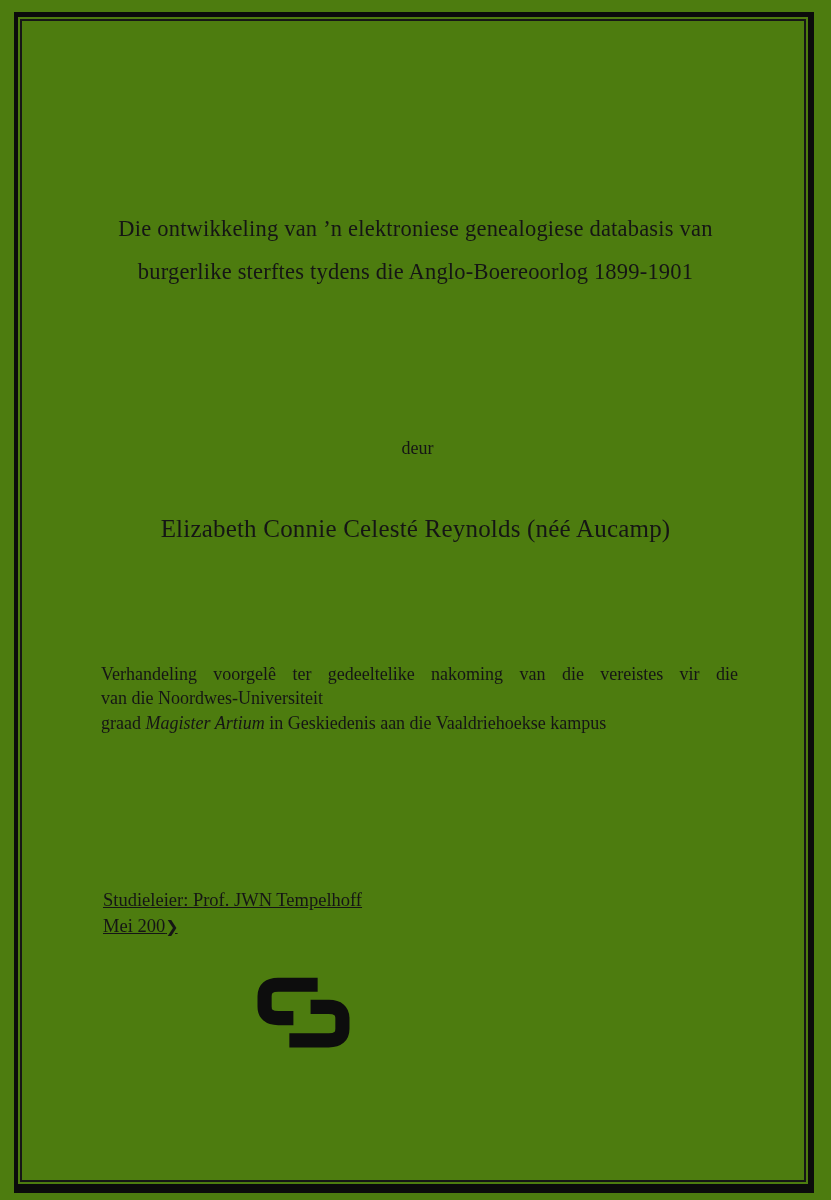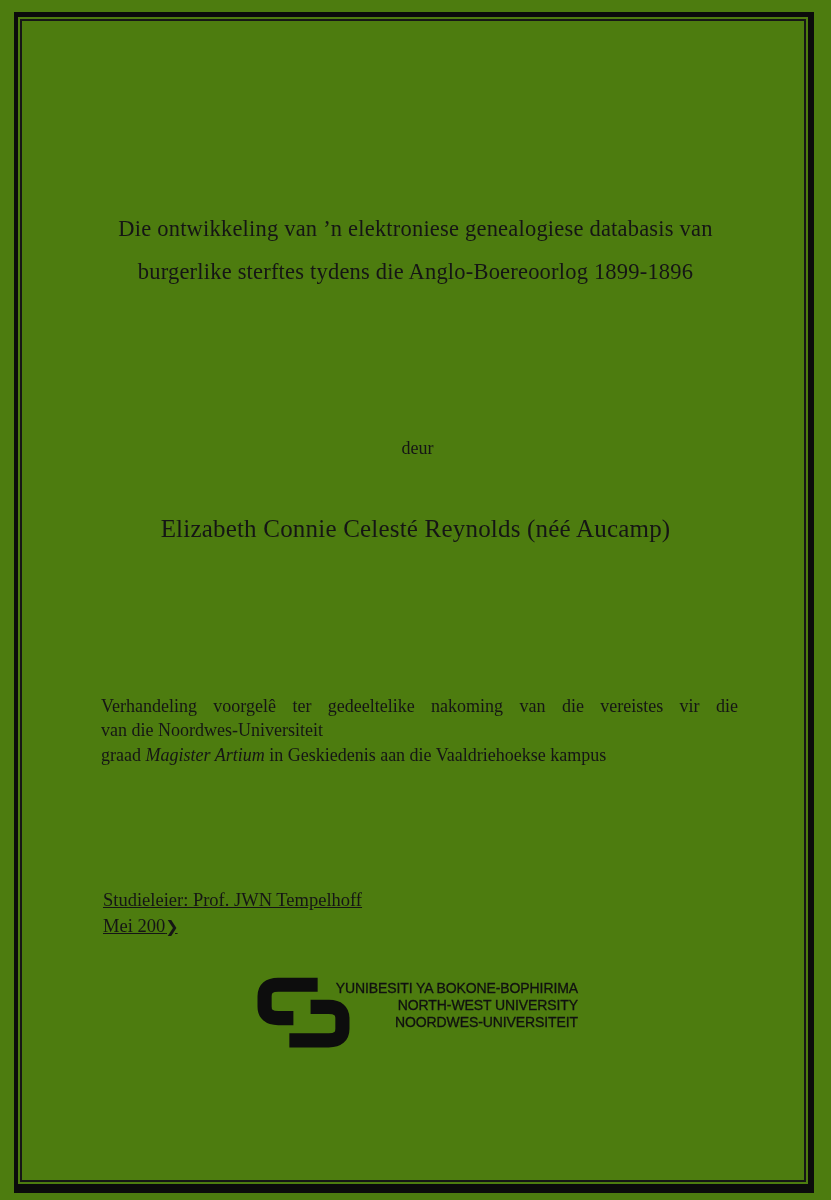--- a/index.html
+++ b/index.html
@@ -49,21 +49,20 @@
     text-align: center;
     font-size: 25px;
     letter-spacing: 0.2px;
   }
   .degree-statement {
     position: absolute;
     top: 662px; left: 101px;
     width: 637px;
     font-size: 18px;
     line-height: 24.3px;
-    margin-top: 32px;
   }
   .degree-statement .justified {
     text-align: justify;
     text-align-last: justify;
   }
   .degree-statement .italic {
     font-style: italic;
   }
   .supervisor-block {
     position: absolute;
@@ -106,21 +105,21 @@
 <body>
 
 <div class="page">
 
   <div class="frame-outer">
     <div class="frame-inner"></div>
   </div>
 
   <div class="thesis-title">
     <div>Die ontwikkeling van ’n elektroniese genealogiese databasis van</div>
-    <div>burgerlike sterftes tydens die Anglo-Boereoorlog 1899-1896</div>
+    <div>burgerlike sterftes tydens die Anglo-Boereoorlog 1899-1901</div>
   </div>
 
   <div class="byline">deur</div>
 
   <div class="author-name">Elizabeth Connie Celesté Reynolds (néé Aucamp)</div>
 
   <div class="degree-statement">
     <div class="justified">Verhandeling voorgelê ter gedeeltelike nakoming van die vereistes vir die</div>
     <div>van die Noordwes-Universiteit</div>
     <div><span>graad </span><span class="italic">Magister Artium</span><span> in Geskiedenis aan die Vaaldriehoekse kampus</span></div>
@@ -129,20 +128,15 @@
   <div class="supervisor-block">
     <div>Studieleier: Prof. JWN Tempelhoff</div>
     <div><span>Mei 200</span><span class="date-glyph">❯</span></div>
   </div>
 
   <div class="logo">
     <svg class="logo-mark" width="93" height="71" viewBox="0 0 92 70" aria-hidden="true">
       <path d="M 60 7.5 H 21 Q 7.5 7.5 7.5 19 V 29 Q 7.5 40.5 21 40.5 H 36" fill="none" stroke="#0d0d0d" stroke-width="14"></path>
       <path d="M 32 62.5 H 71 Q 84.5 62.5 84.5 51 V 41 Q 84.5 29.5 71 29.5 H 53" fill="none" stroke="#0d0d0d" stroke-width="14"></path>
     </svg>
-    <div class="logo-text">
-      <div>YUNIBESITI YA BOKONE-BOPHIRIMA</div>
-      <div>NORTH-WEST UNIVERSITY</div>
-      <div>NOORDWES-UNIVERSITEIT</div>
-    </div>
   </div>
 
 </div>
 
 </body></html>

